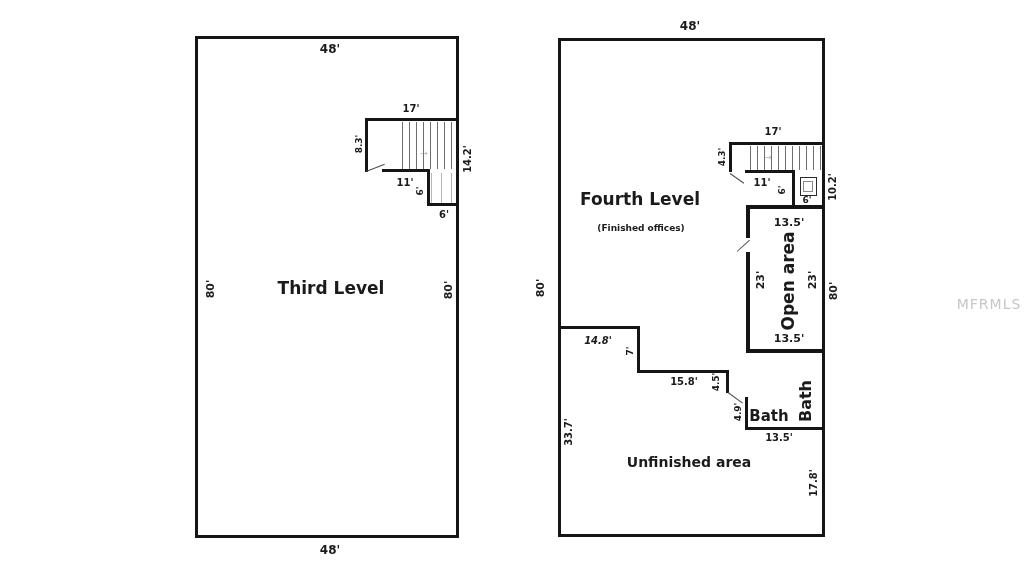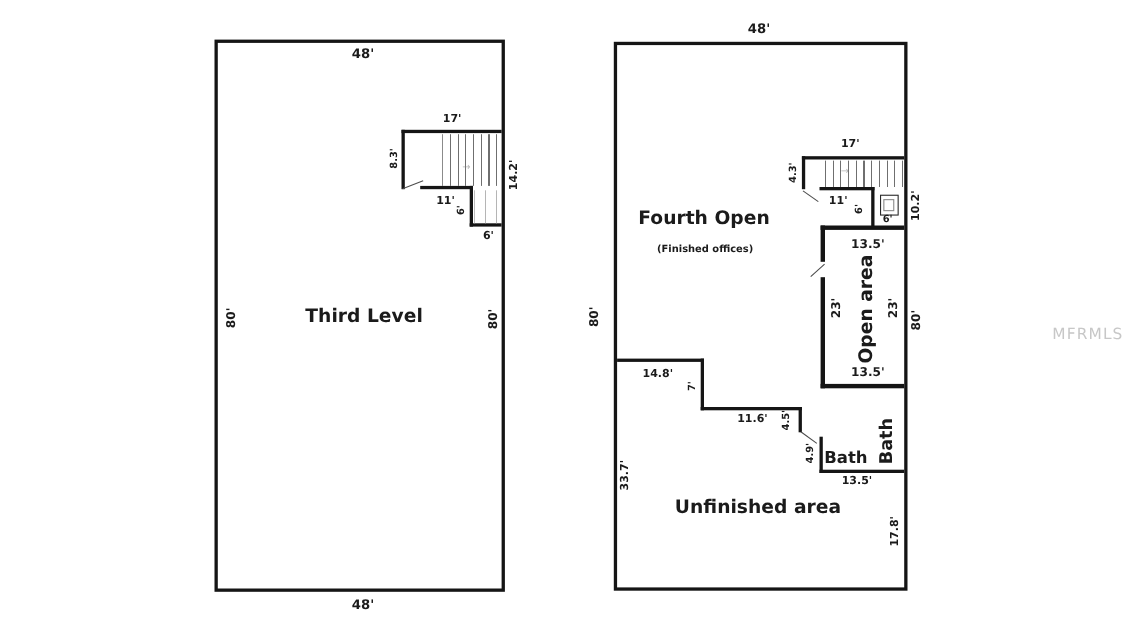--- a/index.html
+++ b/index.html
@@ -60,21 +60,21 @@
 <div class="lbl" style="left:411px;top:109px;font-size:10px;">17'</div>
 <div class="lbl rot" style="left:359px;top:144px;font-size:9px;">8.3'</div>
 <div class="lbl" style="left:405px;top:183px;font-size:10px;">11'</div>
 <div class="lbl rot" style="left:420px;top:191px;font-size:9px;">6'</div>
 <div class="lbl" style="left:444px;top:215px;font-size:10px;">6'</div>
 <div class="lbl rot" style="left:468px;top:159px;font-size:10px;">14.2'</div>
 
 <div class="plan" style="left:558px;top:38px;width:261px;height:493px;"></div>
 
 <div class="lbl" style="left:690px;top:26px;font-size:12px;">48'</div>
-<div class="lbl" style="left:640px;top:199px;font-size:17px;">Fourth Open</div>
+<div class="lbl" style="left:640px;top:199px;font-size:17px;">Fourth Level</div>
 <div class="lbl" style="left:641px;top:228px;font-size:9px;">(Finished offices)</div>
 <div class="lbl rot" style="left:540px;top:288px;font-size:11px;">80'</div>
 <div class="lbl rot" style="left:833px;top:291px;font-size:11px;">80'</div>
 
 <div class="w" style="left:729px;top:142px;width:93px;height:3px;"></div>
 <div class="w" style="left:729px;top:142px;width:3px;height:30px;"></div>
 <div class="w" style="left:745px;top:170px;width:50px;height:3px;"></div>
 <div class="w" style="left:792px;top:170px;width:3px;height:38px;"></div>
 <div class="treads" style="left:750px;top:146px;width:71px;height:24px;"></div>
 <div class="diag" style="left:730px;top:173px;width:17px;transform:rotate(35deg);"></div>
@@ -103,25 +103,25 @@
 <div class="lbl" style="left:789px;top:338px;font-size:11px;">13.5'</div>
 
 <div class="w" style="left:561px;top:326px;width:79px;height:3px;"></div>
 <div class="w" style="left:637px;top:326px;width:3px;height:47px;"></div>
 <div class="w" style="left:637px;top:370px;width:92px;height:3px;"></div>
 <div class="w" style="left:726px;top:370px;width:3px;height:23px;"></div>
 <div class="diag" style="left:728px;top:392px;width:18px;transform:rotate(36deg);"></div>
 <div class="w" style="left:745px;top:397px;width:3px;height:33px;"></div>
 <div class="w" style="left:745px;top:427px;width:77px;height:3px;"></div>
 
-<div class="lbl" style="left:598px;top:341px;font-size:10px;">14.8'</div>
+<div class="lbl" style="left:598px;top:341px;font-size:10px;font-style:italic;">14.8'</div>
 <div class="lbl rot" style="left:630px;top:351px;font-size:9px;">7'</div>
-<div class="lbl" style="left:684px;top:382px;font-size:10px;">11.6'</div>
+<div class="lbl" style="left:684px;top:382px;font-size:10px;">15.8'</div>
 <div class="lbl rot" style="left:716px;top:382px;font-size:9px;">4.5'</div>
 <div class="lbl rot" style="left:738px;top:412px;font-size:9px;">4.9'</div>
 <div class="lbl" style="left:769px;top:416px;font-size:15px;">Bath</div>
 <div class="lbl rot" style="left:806px;top:401px;font-size:16px;">Bath</div>
 <div class="lbl" style="left:779px;top:438px;font-size:10px;">13.5'</div>
-<div class="lbl" style="left:689px;top:462px;font-size:17px;">Unfinished area</div>
+<div class="lbl" style="left:689px;top:462px;font-size:14px;">Unfinished area</div>
 <div class="lbl rot" style="left:569px;top:432px;font-size:10px;">33.7'</div>
 <div class="lbl rot" style="left:814px;top:483px;font-size:10px;">17.8'</div>
 
 <div class="watermark" style="left:989px;top:304px;">MFRMLS</div>
 
 </body></html>

